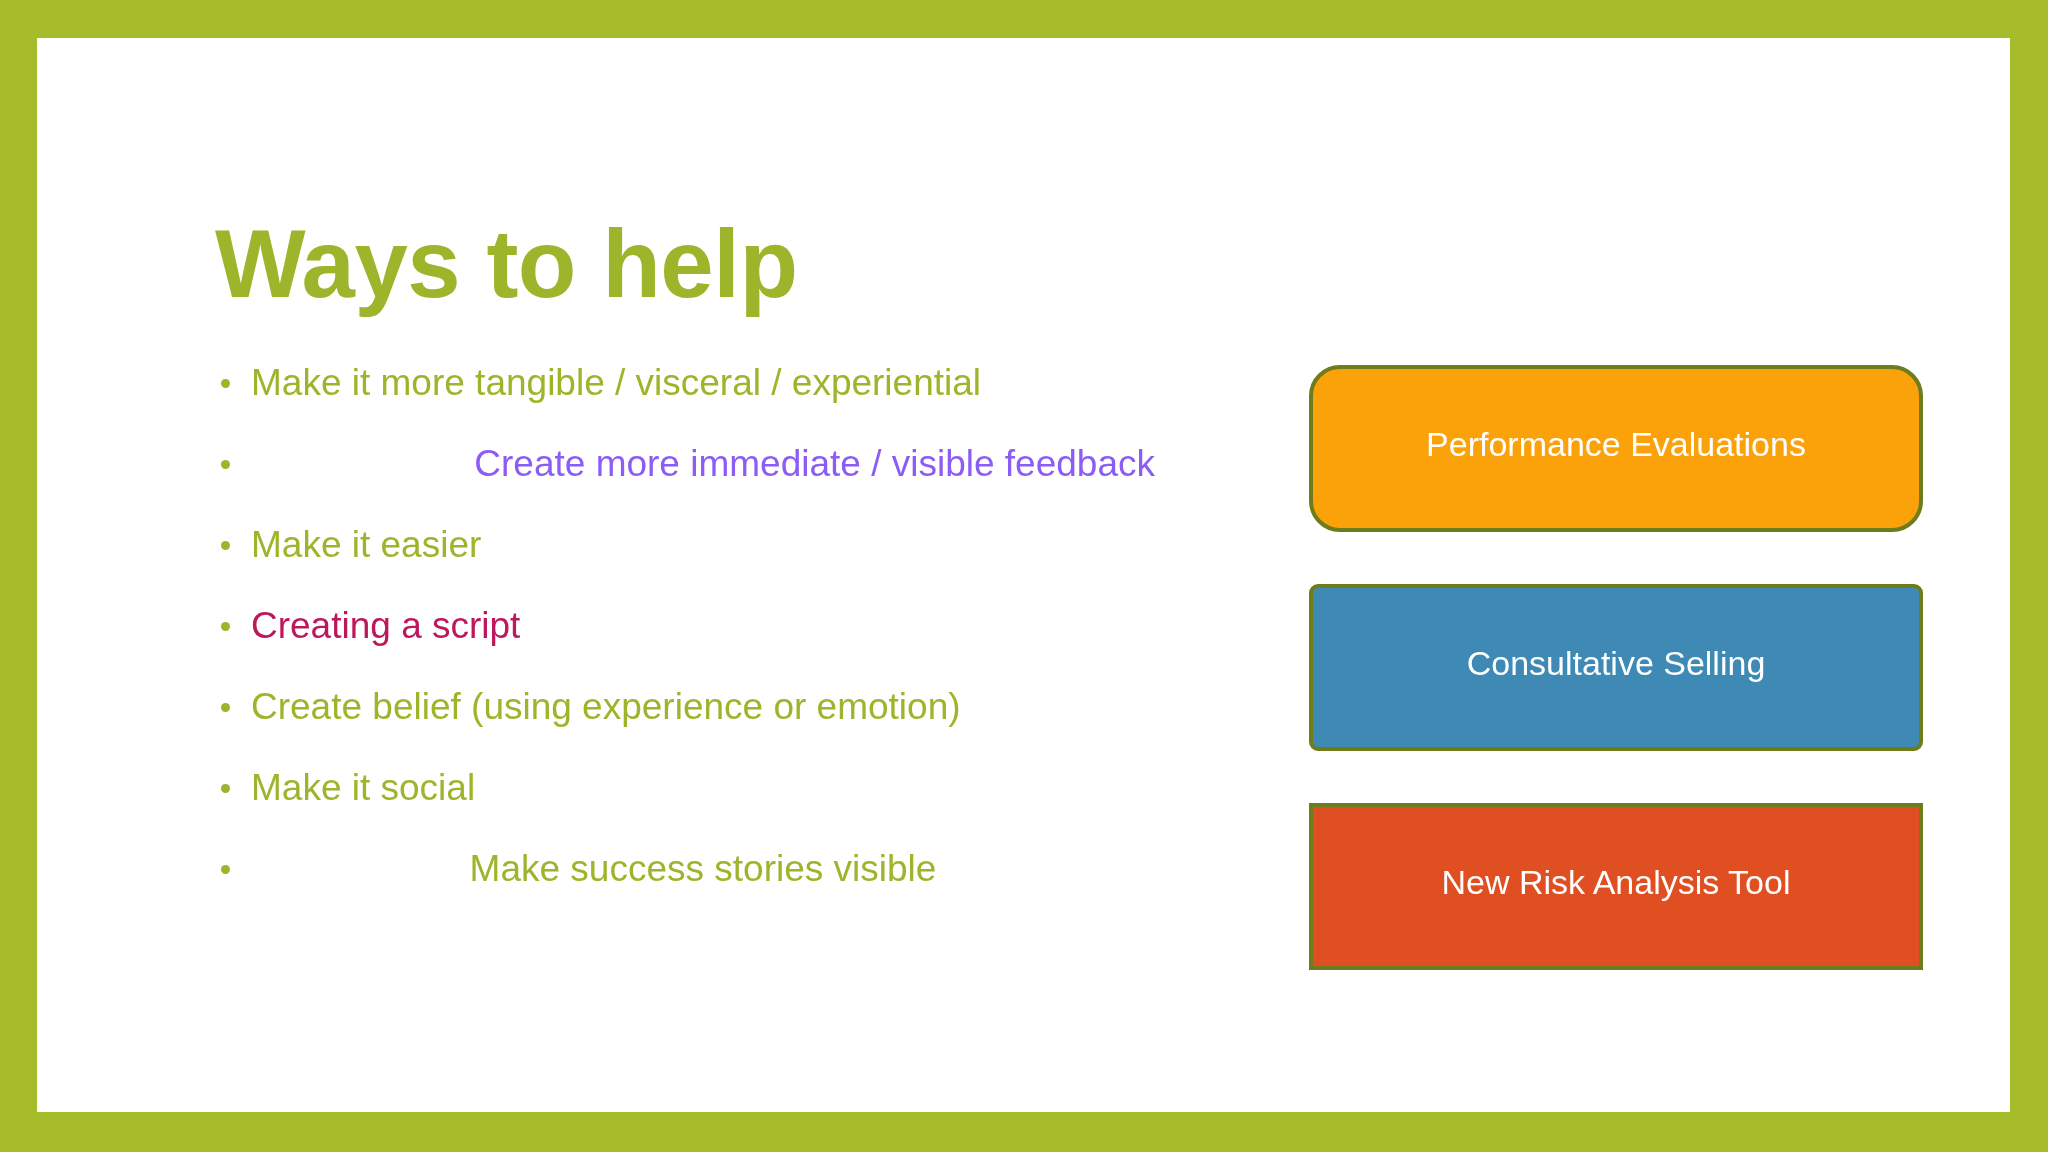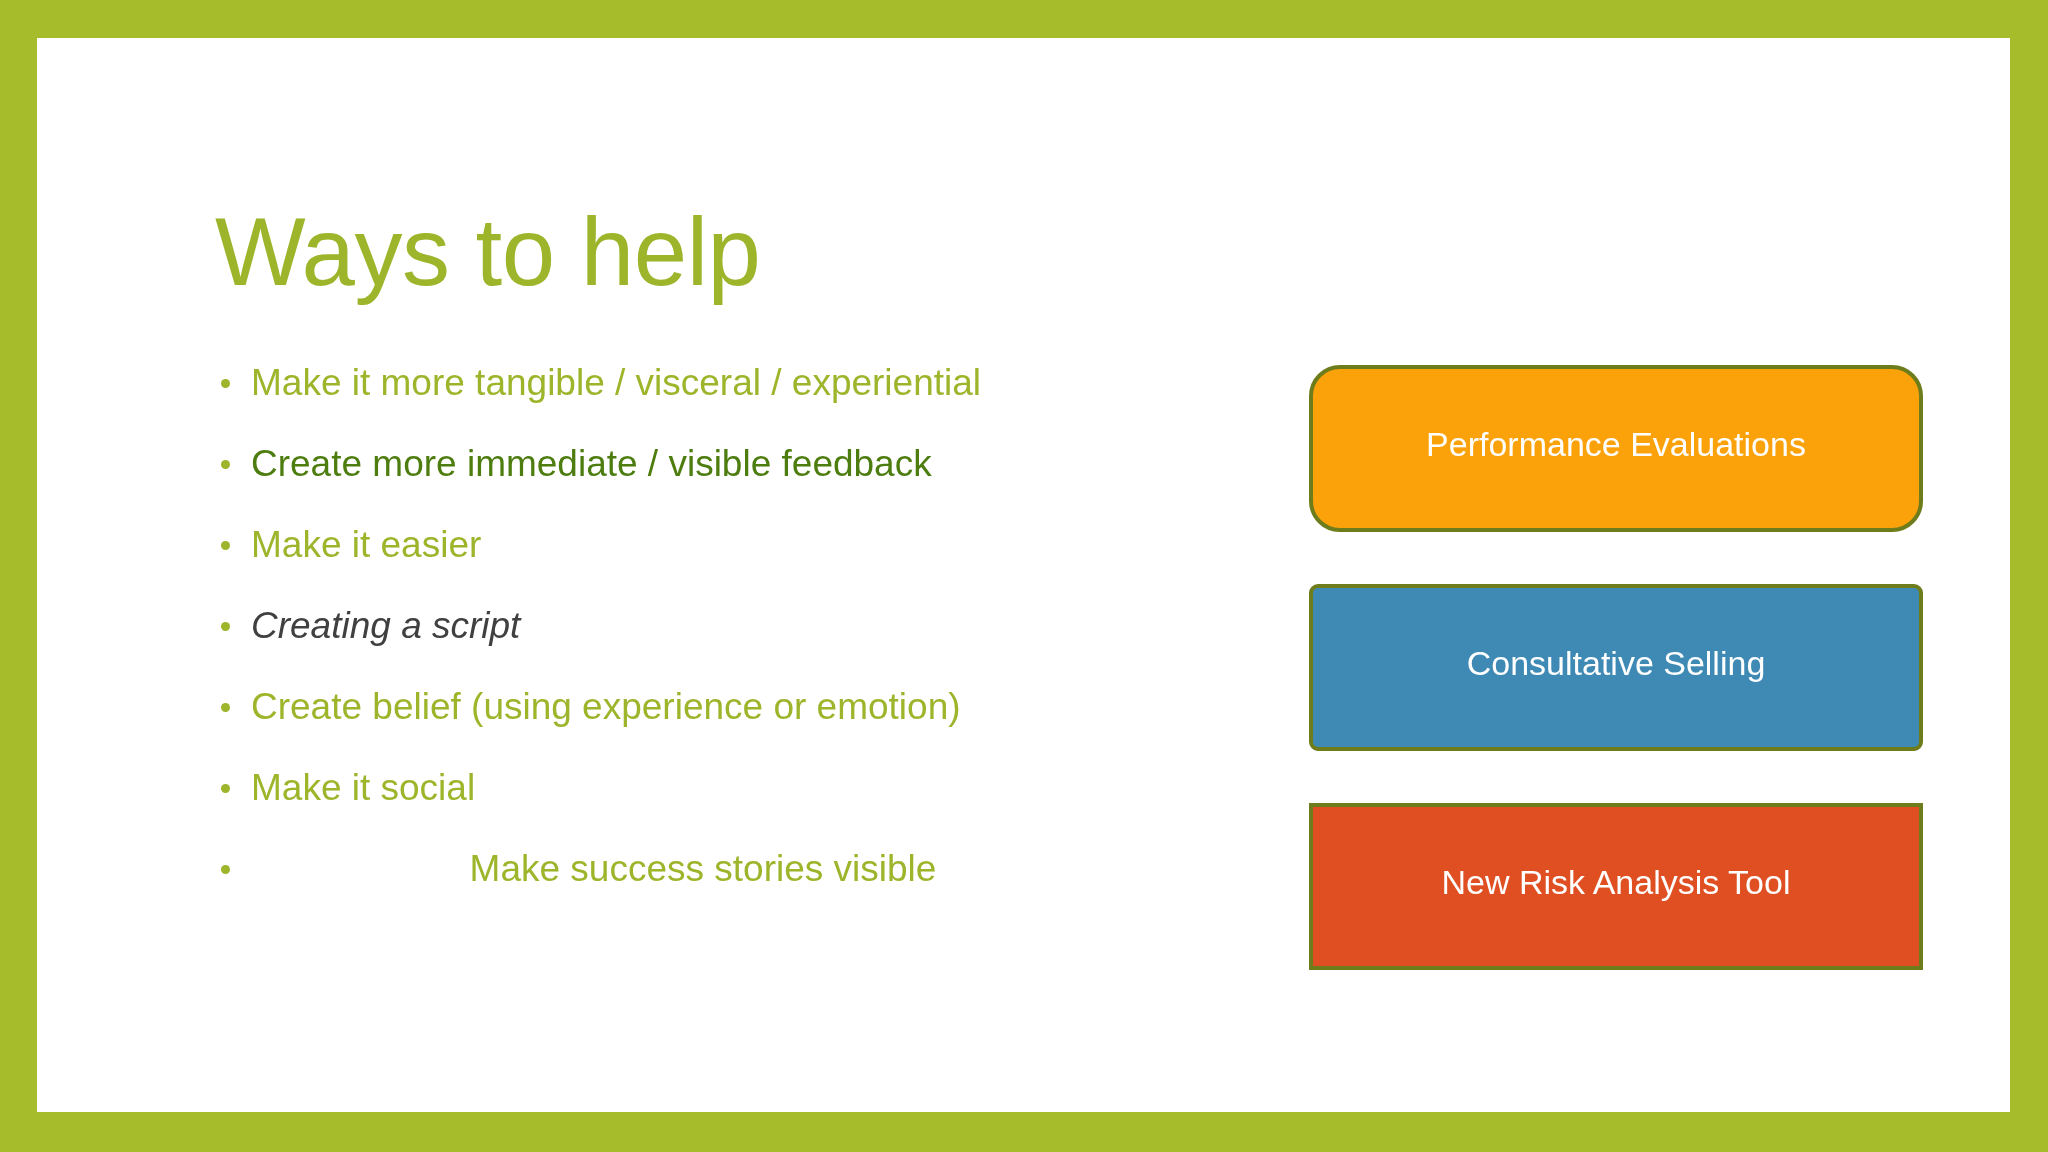--- a/index.html
+++ b/index.html
@@ -30,24 +30,24 @@
     width: 1973px;
     height: 1074px;
     background: #ffffff;
     box-sizing: border-box;
   }
 
   
   .slide-title {
     position: absolute;
     left: 178px;
-    top: 100px;
+    top: 112px;
     font-size: 96px;
     line-height: 1.05;
-    font-weight: 400;
+    font-weight: 700;
     letter-spacing: -0.5px;
     color: #9cb52a;
     white-space: nowrap;
   }
 
   
   .bullet-list {
     position: absolute;
     left: 178px;
     top: 318px;
@@ -114,29 +114,29 @@
 <div class="slide" style="background: rgb(167, 188, 42);">
   <div class="slide-canvas" style="background: rgb(255, 255, 255);">
 
     <h1 class="slide-title" style="color: rgb(156, 181, 42);">Ways to help</h1>
 
     <ul class="bullet-list">
       <li class="bullet-item" style="color: rgb(156, 181, 42);">
         <span class="bullet-dot" style="background: rgb(156, 181, 42);"></span>
         <span class="bullet-text">Make it more tangible / visceral / experiential</span>
       </li>
-      <li class="bullet-item" style="color: #4d7c0f;">
+      <li class="bullet-item" style="color: #8b5cf6; text-align: right;">
         <span class="bullet-dot" style="background: rgb(156, 181, 42);"></span>
         <span class="bullet-text">Create more immediate / visible feedback</span>
       </li>
       <li class="bullet-item" style="color: rgb(156, 181, 42);">
         <span class="bullet-dot" style="background: rgb(156, 181, 42);"></span>
         <span class="bullet-text">Make it easier</span>
       </li>
-      <li class="bullet-item" style="color: #404040; font-style: italic;">
+      <li class="bullet-item" style="color: #be185d;">
         <span class="bullet-dot" style="background: rgb(156, 181, 42);"></span>
         <span class="bullet-text">Creating a script</span>
       </li>
       <li class="bullet-item" style="color: rgb(156, 181, 42);">
         <span class="bullet-dot" style="background: rgb(156, 181, 42);"></span>
         <span class="bullet-text">Create belief (using experience or emotion)</span>
       </li>
       <li class="bullet-item" style="color: rgb(156, 181, 42);">
         <span class="bullet-dot" style="background: rgb(156, 181, 42);"></span>
         <span class="bullet-text">Make it social</span>

